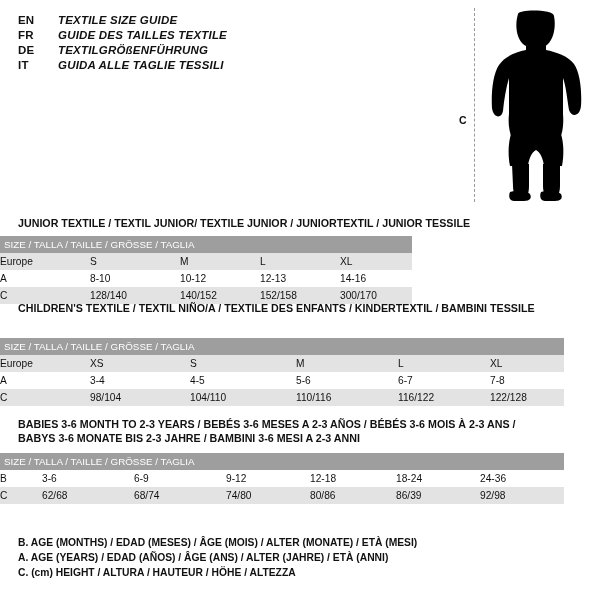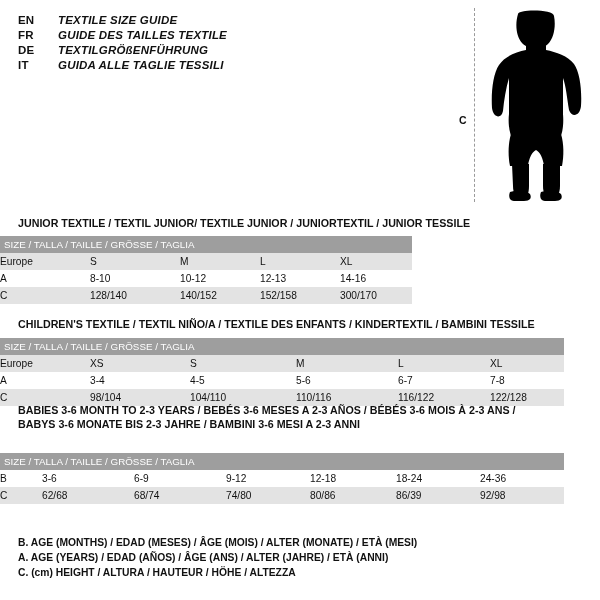--- a/index.html
+++ b/index.html
@@ -233,21 +233,21 @@
     <tr class="grey-row">
       <td class="rowlabel">C</td>
       <td class="cell">128/140</td>
       <td class="cell">140/152</td>
       <td class="cell">152/158</td>
       <td class="cell">300/170</td>
     </tr>
   </tbody>
     </table>
 
-  <div class="section-title" style="top:318px;">CHILDREN'S TEXTILE / TEXTIL NIÑO/A / TEXTILE DES ENFANTS / KINDERTEXTIL / BAMBINI TESSILE</div>
+  <div class="section-title" style="top:302px;">CHILDREN'S TEXTILE / TEXTIL NIÑO/A / TEXTILE DES ENFANTS / KINDERTEXTIL / BAMBINI TESSILE</div>
 
   <table class="size-table" style="top:338px; width:564px;">
     <tbody>
         <tr class="head-row">
       <td colspan="6">SIZE / TALLA / TAILLE / GRÖSSE / TAGLIA</td>
     </tr>
     <tr class="grey-row">
       <td class="rowlabel" style="width:90px;">Europe</td>
       <td class="cell" style="width:100px;">XS</td>
       <td class="cell" style="width:106px;">S</td>
@@ -267,21 +267,21 @@
       <td class="rowlabel">C</td>
       <td class="cell">98/104</td>
       <td class="cell">104/110</td>
       <td class="cell">110/116</td>
       <td class="cell">116/122</td>
       <td class="cell">122/128</td>
     </tr>
   </tbody>
     </table>
 
-  <div class="multi-title" style="top:404px;">
+  <div class="multi-title" style="top:418px;">
     <div>BABIES 3-6 MONTH TO 2-3 YEARS / BEBÉS 3-6 MESES A 2-3 AÑOS / BÉBÉS 3-6 MOIS À 2-3 ANS /</div>
     <div>BABYS 3-6 MONATE BIS 2-3 JAHRE / BAMBINI 3-6 MESI A 2-3 ANNI</div>
   </div>
 
   <table class="size-table" style="top:453px; width:564px;">
     <tbody>
         <tr class="head-row">
       <td colspan="7">SIZE / TALLA / TAILLE / GRÖSSE / TAGLIA</td>
     </tr>
     <tr class="white-row">

